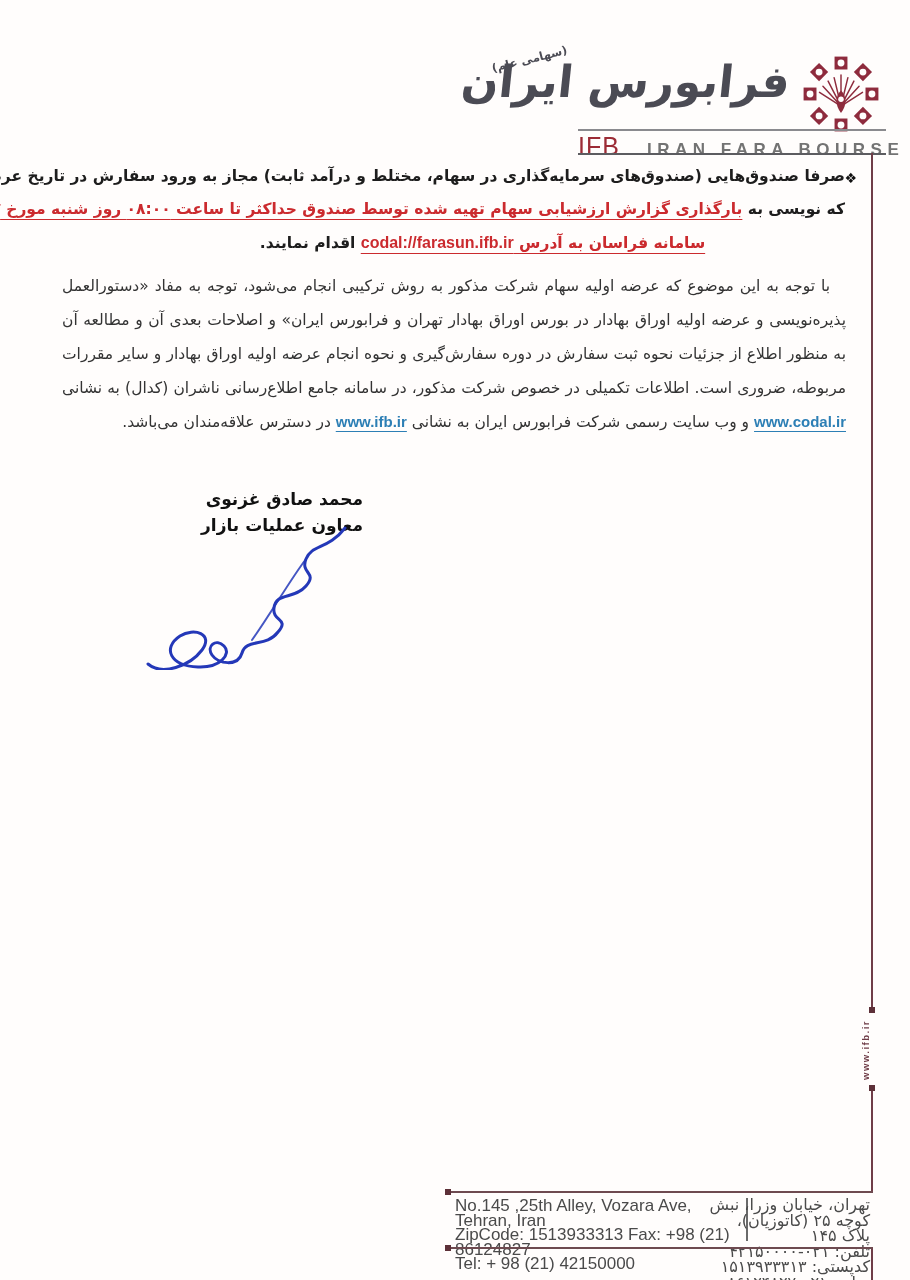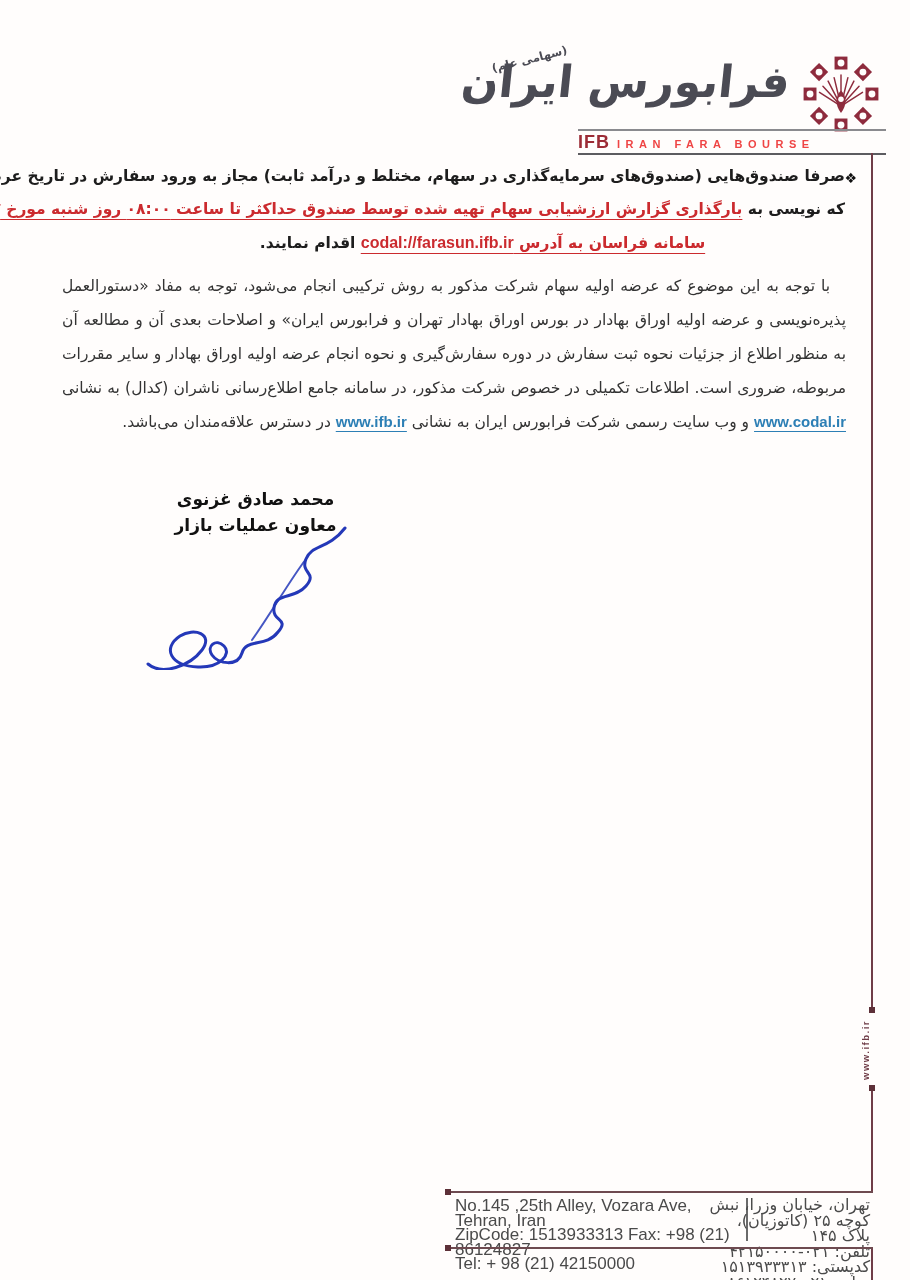--- a/index.html
+++ b/index.html
@@ -21,22 +21,22 @@
     transform:rotate(-14deg);white-space:nowrap;direction:rtl;font-weight:bold;
   }
   .logo-bar{position:absolute;top:99px;right:0;width:308px;height:26px;}
   .bar-line{position:absolute;left:0;right:0;height:2px;background:#8a8a8e;}
   .bar-line.top{top:0;}
   .bar-line.bottom{top:24px;background:#5c5c60;}
   .bar-text{
     position:absolute;top:3px;left:0;right:0;display:flex;align-items:baseline;
     justify-content:flex-start;font-family:"Liberation Sans",sans-serif;white-space:nowrap;
   }
-  .ifb-abbr{font-size:18px;font-weight:bold;color:#9c2b35;letter-spacing:1px;margin-right:7px;}
-  .ifb-latin{font-size:11px;font-weight:bold;color:#ef4444;letter-spacing:5.5px;}
+  .ifb-abbr{font-size:25px;font-weight:normal;color:#9c2b35;letter-spacing:1px;margin-right:27px;}
+  .ifb-latin{font-size:17px;font-weight:bold;color:#737373;letter-spacing:5.5px;}
   
   .vline{position:absolute;width:2px;background:#6f3d48;left:871px;}
   .vline.seg1{top:153px;height:854px;}
   .vline.seg2{top:1091px;height:100px;}
   .vline.seg3{top:1247px;height:33px;}
   .vsq{position:absolute;width:6px;height:6px;background:#5d3038;left:869px;}
   .vsq.a{top:1007px;} .vsq.b{top:1085px;}
   .vert-url{
     position:absolute;left:860px;top:1016px;height:68px;width:20px;
     writing-mode:vertical-rl;transform:rotate(180deg);
@@ -53,21 +53,21 @@
   .red-url{color:#cb2a2e;font-family:"Liberation Sans",sans-serif;font-size:16px;
     text-decoration:underline;text-decoration-color:#cb2a2e;text-underline-offset:5px;}
   
   .bodyp{
     position:absolute;top:269px;right:64px;width:784px;direction:rtl;
     text-align:justify;font-size:15.5px;line-height:34px;color:#333;text-indent:16px;
   }
   .tlink{color:#2d7fb5;font-weight:bold;text-decoration:underline;text-underline-offset:4px;
     font-family:"Liberation Sans",sans-serif;font-size:15px;}
   
-  .sig-block{position:absolute;top:486px;left:148px;width:215px;text-align:center;
+  .sig-block{position:absolute;top:486px;left:148px;width:215px;
     direction:rtl;font-weight:bold;font-size:17px;line-height:26px;color:#111;}
   .sig-svg{position:absolute;top:520px;left:140px;width:235px;height:150px;}
   
   .footer{position:absolute;left:447px;top:1191px;width:426px;height:58px;
     font-family:"Liberation Sans",sans-serif;color:#4a4a4a;}
   .f-rule{position:absolute;left:0;right:0;height:2px;background:#6e4a50;}
   .f-rule.top{top:0;} .f-rule.bottom{top:56px;}
   .f-sq{position:absolute;width:6px;height:6px;background:#5d3038;left:-2px;}
   .f-sq.top{top:-2px;} .f-sq.bottom{top:54px;}
   .f-div{position:absolute;left:299px;top:7px;width:1.5px;height:43px;background:#6a6a6a;}

